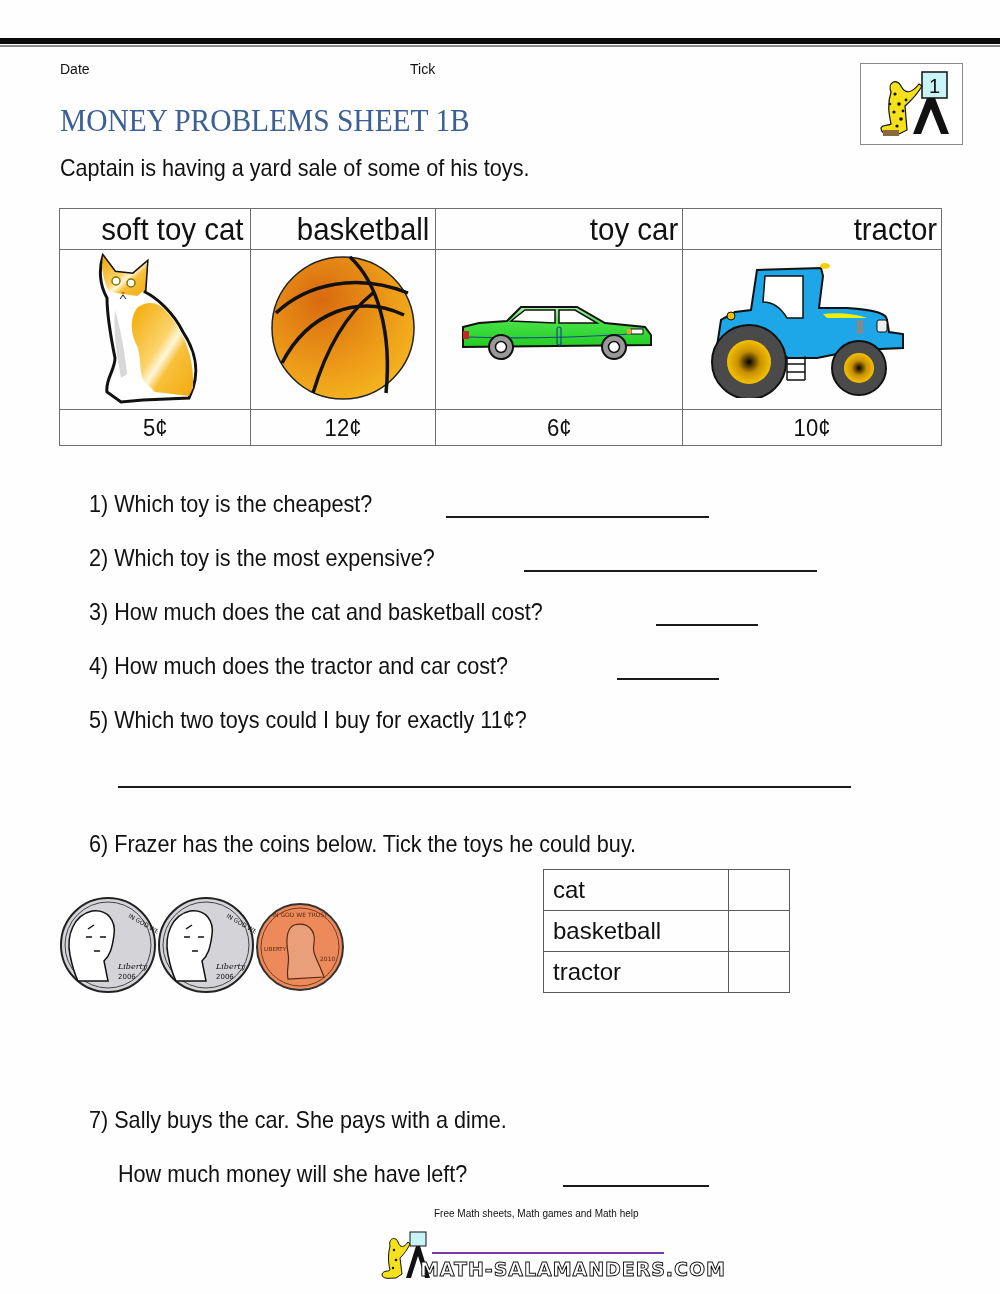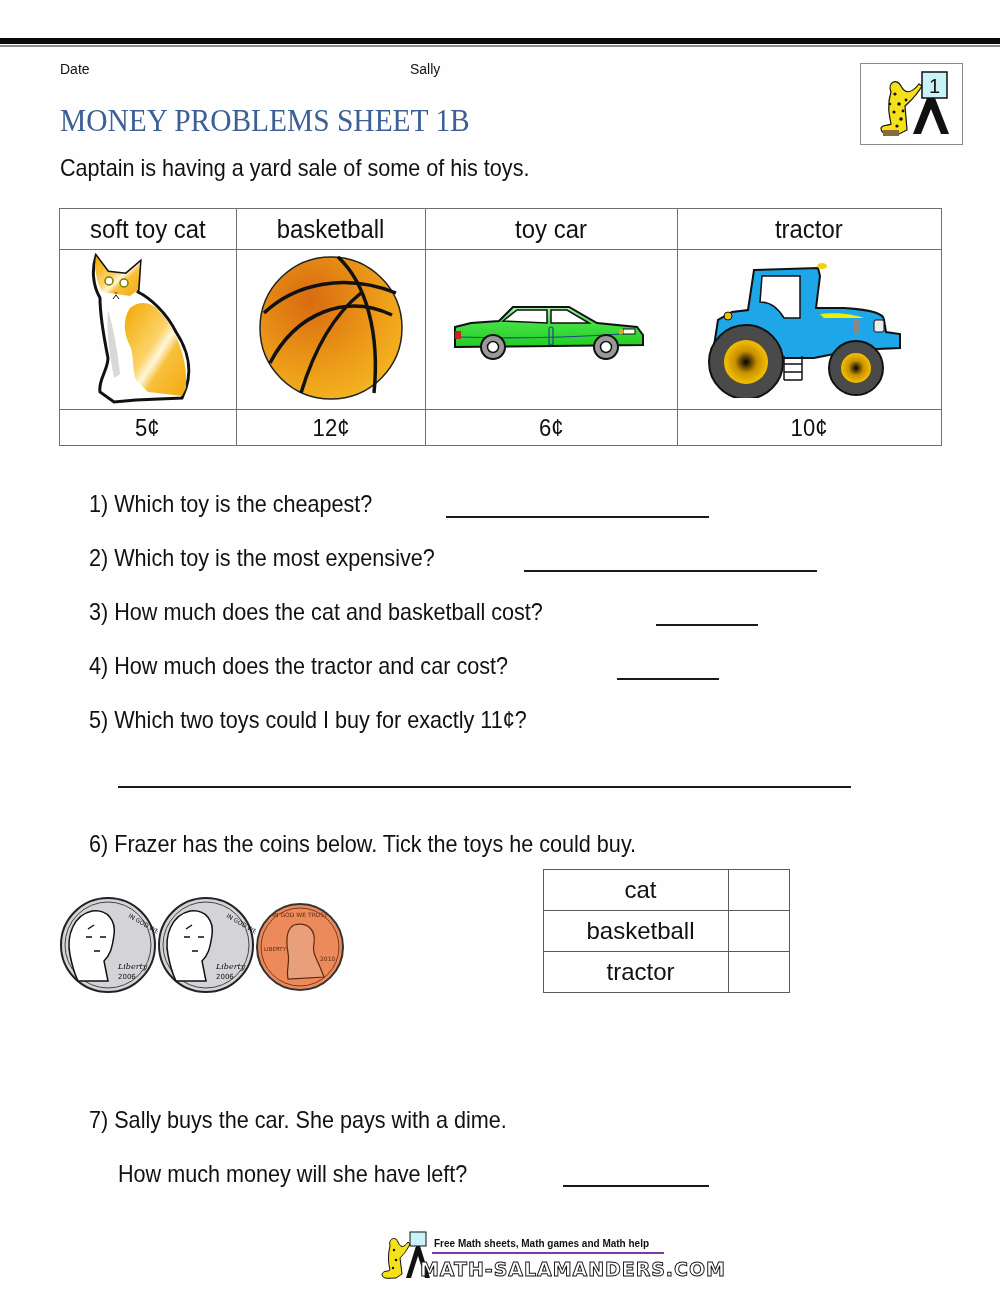--- a/index.html
+++ b/index.html
@@ -9,46 +9,46 @@
   .rule-thick { left: 0; top: 38px; width: 1000px; height: 6px; background: #0a0a0a; }
   .rule-thin { left: 0; top: 45px; width: 1000px; height: 2px; background: #8a8a8a; }
   .small-label { font-size: 14px; top: 61px; }
   .title { left: 60px; top: 102px; font-family: "Liberation Serif", "DejaVu Serif", serif;
            font-size: 32px; color: #3b5f96; letter-spacing: 0px; transform: scaleX(0.92); transform-origin: left; }
   .intro { left: 60px; top: 154px; font-size: 24px; transform: scaleX(0.9); transform-origin: left; }
   .logo-box { left: 860px; top: 63px; width: 103px; height: 82px; border: 1px solid #8a8a8a; background: #fff; box-sizing: border-box; }
 
   table.toys { position: absolute; left: 59px; top: 208px; border-collapse: collapse; width: 883px; }
   table.toys td { border: 1.5px solid #6f6f6f; text-align: center; padding: 0; }
-  table.toys tr.hdr td { height: 40px; font-size: 26px; }
+  table.toys tr.hdr td { height: 40px; font-size: 32px; text-align: right; }
   table.toys tr.img td { height: 157px; }
   table.toys tr.price td { height: 35px; font-size: 24px; }
   .txt-n { display: inline-block; transform: scaleX(0.92); }
 
   .q { left: 89px; font-size: 24px; transform: scaleX(0.9); transform-origin: left; white-space: nowrap; }
   .blank { height: 2px; background: #1a1a1a; }
 
   table.tick { position: absolute; left: 543px; top: 869px; border-collapse: collapse; }
   table.tick td { border: 1.5px solid #5a5a5a; height: 40px; font-size: 24px; padding: 0 0 0 9px; }
-  table.tick td.name { width: 175px; text-align: center; }
+  table.tick td.name { width: 175px; }
   table.tick td.box { width: 60px; padding: 0; }
 
-  .footer-text { left: 434px; top: 1238px; font-size: 10px; font-weight: bold; color: #111; }
+  .footer-text { left: 434px; top: 1208px; font-size: 10px; font-weight: normal; color: #111; }
   .footer-line { left: 432px; top: 1252px; width: 232px; height: 2px; background: #7a3aa8; }
   .footer-site { left: 420px; top: 1257px; font-size: 20px; font-weight: bold; letter-spacing: 1px;
                  color: #fff; -webkit-text-stroke: 1px #111; font-family: "DejaVu Sans", sans-serif; transform: scaleX(0.95); transform-origin: left; }
 </style>
 </head>
 <body>
 
 <div class="abs rule-thick"></div>
 <div class="abs rule-thin"></div>
 
 <div class="abs small-label" style="left:60px">Date</div>
-<div class="abs small-label" style="left:410px">Sally</div>
+<div class="abs small-label" style="left:410px">Tick</div>
 
 <div class="abs title">MONEY PROBLEMS SHEET 1B</div>
 
 <div class="abs logo-box">
   <svg width="101" height="80" viewBox="0 0 101 80">
     <rect x="61" y="8" width="25" height="26" fill="#c8f4f8" stroke="#111" stroke-width="1.5"></rect>
     <text x="73.5" y="29" font-size="20" text-anchor="middle" font-family="Liberation Sans, sans-serif" fill="#111">1</text>
     <path d="M52 70 L66 34 L74 34 L88 70 L80 70 L70 45 L60 70 Z" fill="#111"></path>
     <path d="M66 70 L72 52 L78 70 Z" fill="#fff"></path>
     <path d="M30 28 C26 18 36 14 40 22 C44 30 50 30 58 20 L61 22 C54 34 48 38 44 42 L46 66 L38 70 C30 70 20 72 20 64 C22 60 28 62 30 60 C28 50 26 40 30 28 Z" fill="#f4e11a" stroke="#111" stroke-width="1.2"></path>

